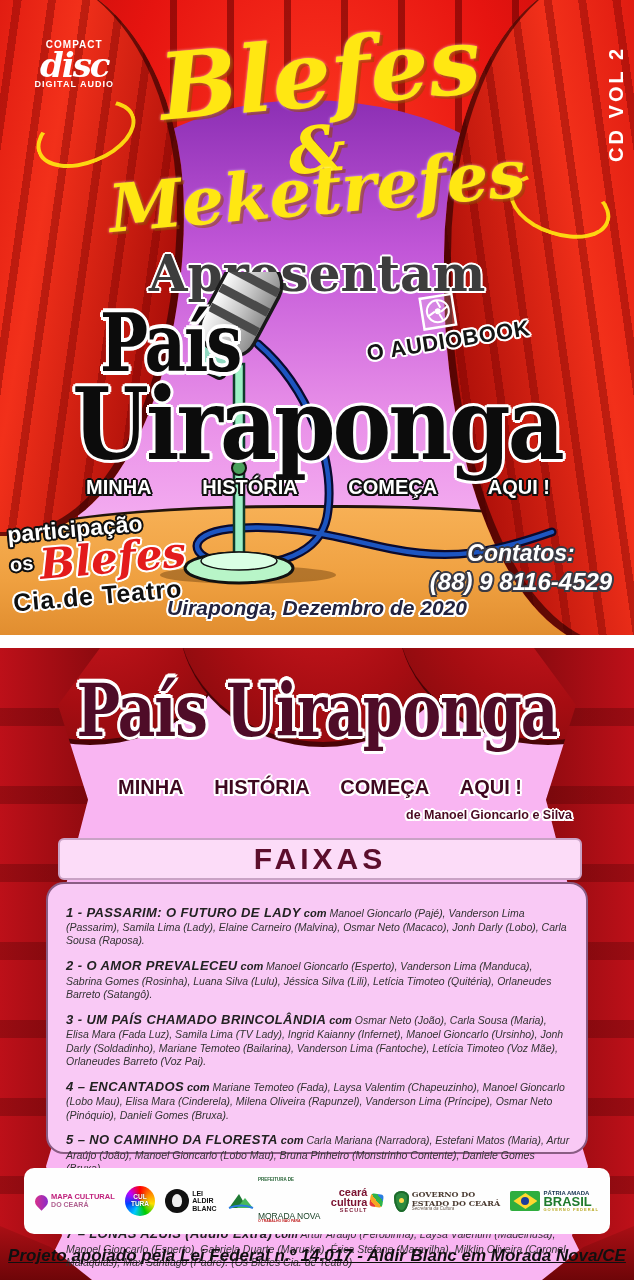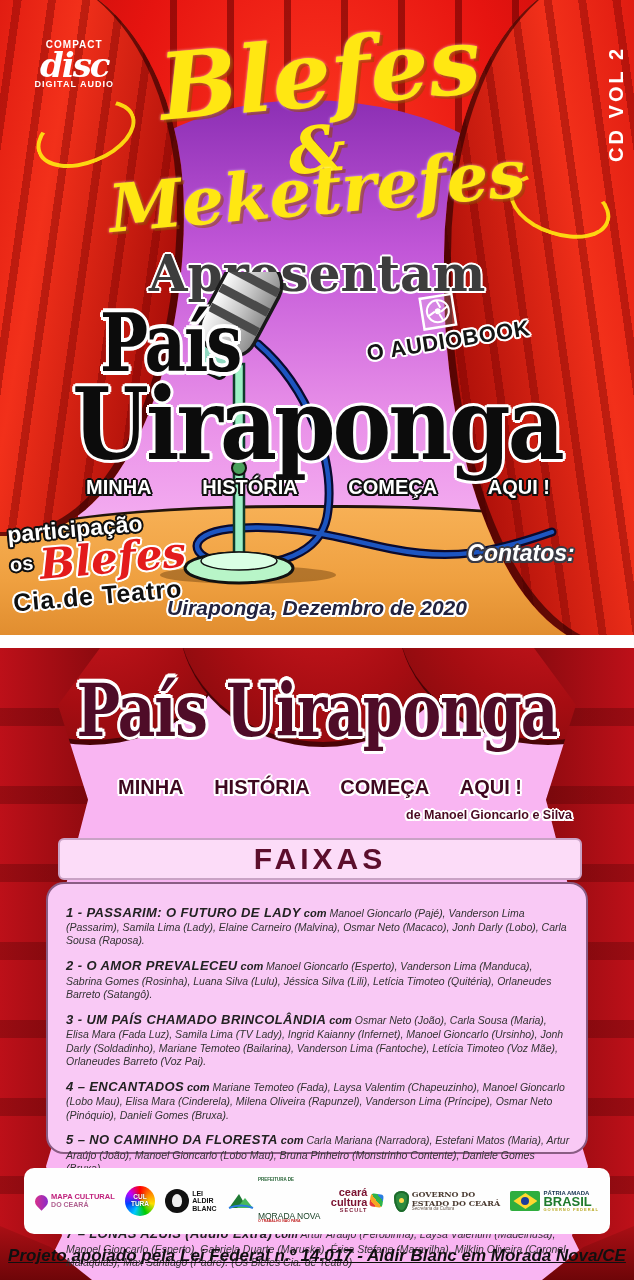--- a/index.html
+++ b/index.html
@@ -227,20 +227,21 @@
       <div class="part-1 ob">participação</div>
       <div>
         <span class="part-os ob">os</span>
         <span class="part-blefes ow">Blefes</span>
       </div>
       <div class="part-cia ow">Cia.de Teatro</div>
     </div>
 
     <div class="abs contatos">
       <div class="c1 og">Contatos:</div>
+      <div class="c2 og">(88) 9 8116-4529</div>
     </div>
 
     <div class="abs cover-date ow">Uiraponga, Dezembro de 2020</div>
   </div>
 
   <div class="back">
     <div class="swag" style="left:-60px;top:-30px;width:300px;height:122px;"></div>
     <div class="swag" style="left:178px;top:-34px;width:290px;height:128px;"></div>
     <div class="swag" style="left:398px;top:-30px;width:300px;height:122px;"></div>
     <div class="b-curtain lft"></div>

